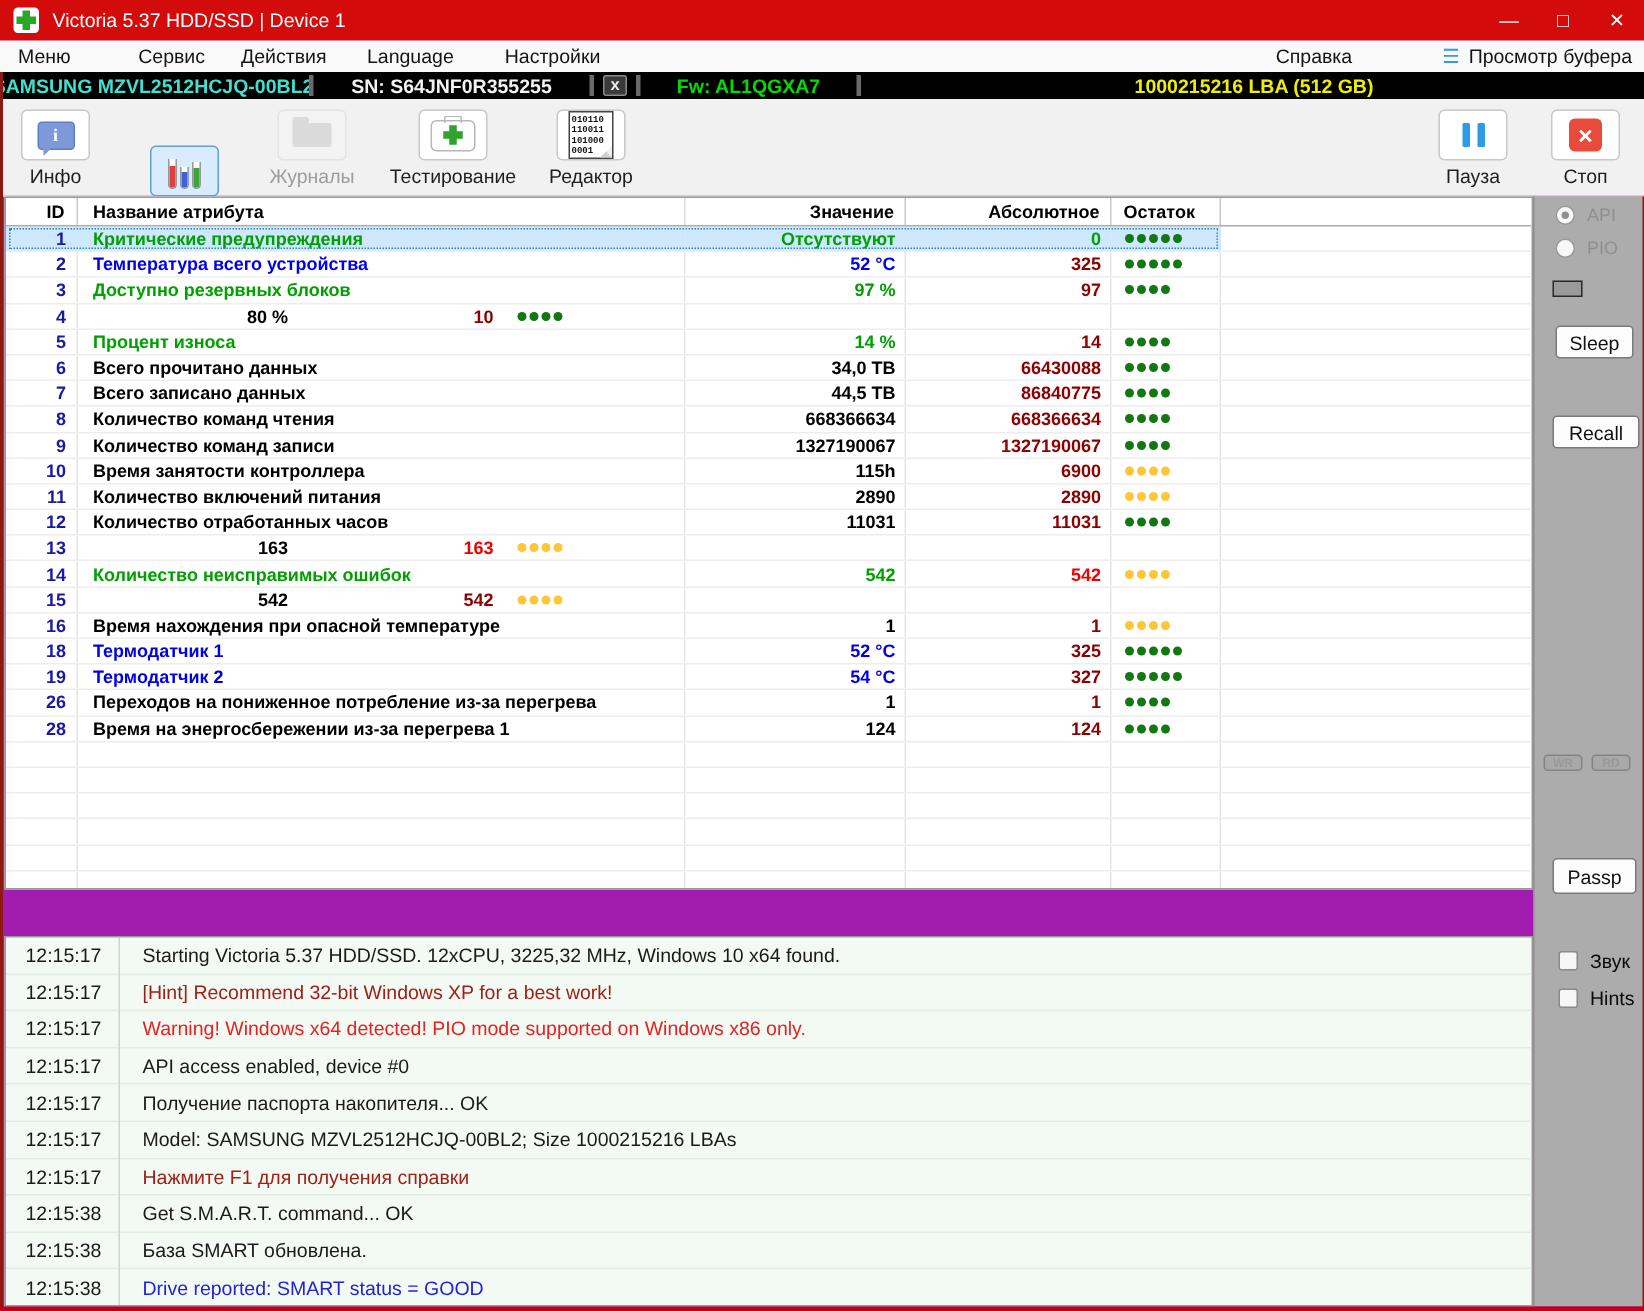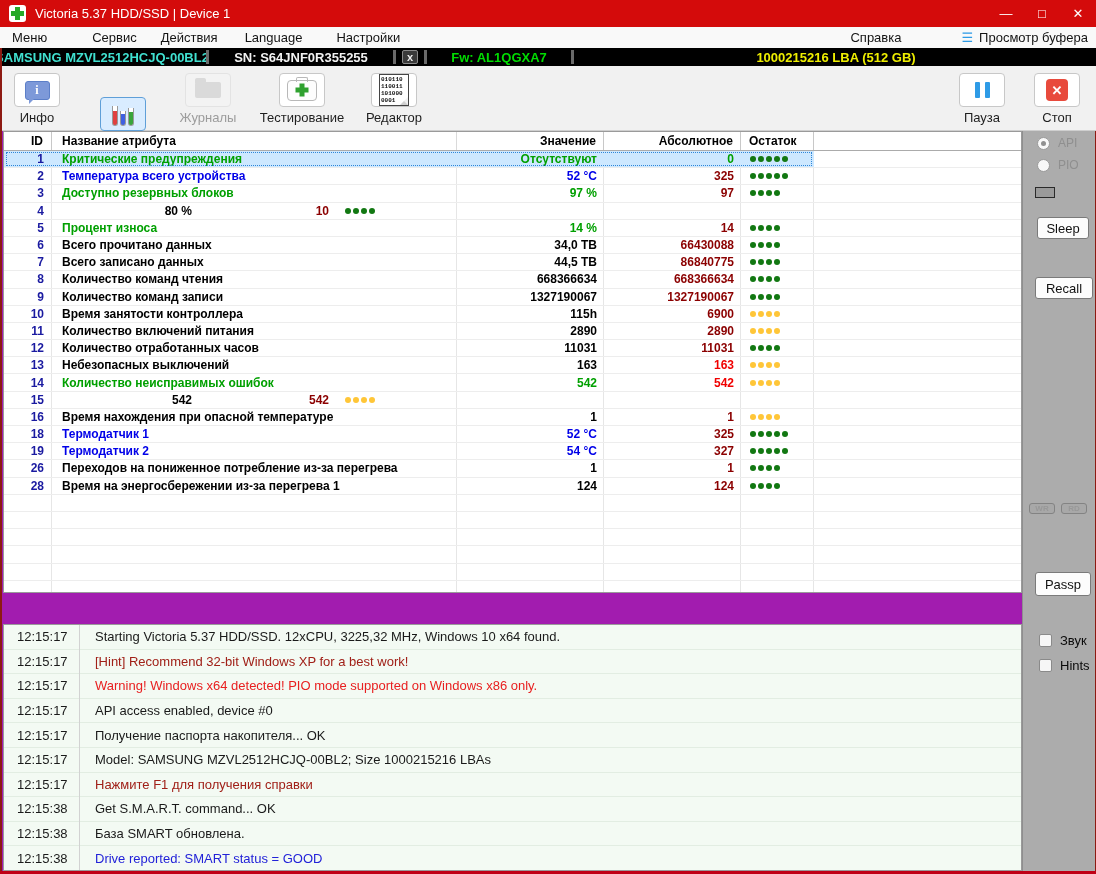--- a/index.html
+++ b/index.html
@@ -414,21 +414,20 @@
             <div class="cell c-rem">
               <span class="dot" style="background: rgb(18, 120, 18);"></span>
               <span class="dot" style="background: rgb(18, 120, 18);"></span>
               <span class="dot" style="background: rgb(18, 120, 18);"></span>
               <span class="dot" style="background: rgb(18, 120, 18);"></span>
             </div>
             <div class="fill"></div>
           </div>
           <div class="trow">
             <div class="cell c-id" style="color: rgb(26, 26, 160);">13</div>
-            <div class="cell c-name" style="color: rgb(0, 0, 0);">Небезопасных выключений</div>
             <div class="cell c-val" style="color: rgb(0, 0, 0);">163</div>
             <div class="cell c-abs" style="color: rgb(240, 0, 0);">163</div>
             <div class="cell c-rem">
               <span class="dot" style="background: rgb(255, 198, 56);"></span>
               <span class="dot" style="background: rgb(255, 198, 56);"></span>
               <span class="dot" style="background: rgb(255, 198, 56);"></span>
               <span class="dot" style="background: rgb(255, 198, 56);"></span>
             </div>
             <div class="fill"></div>
           </div>

